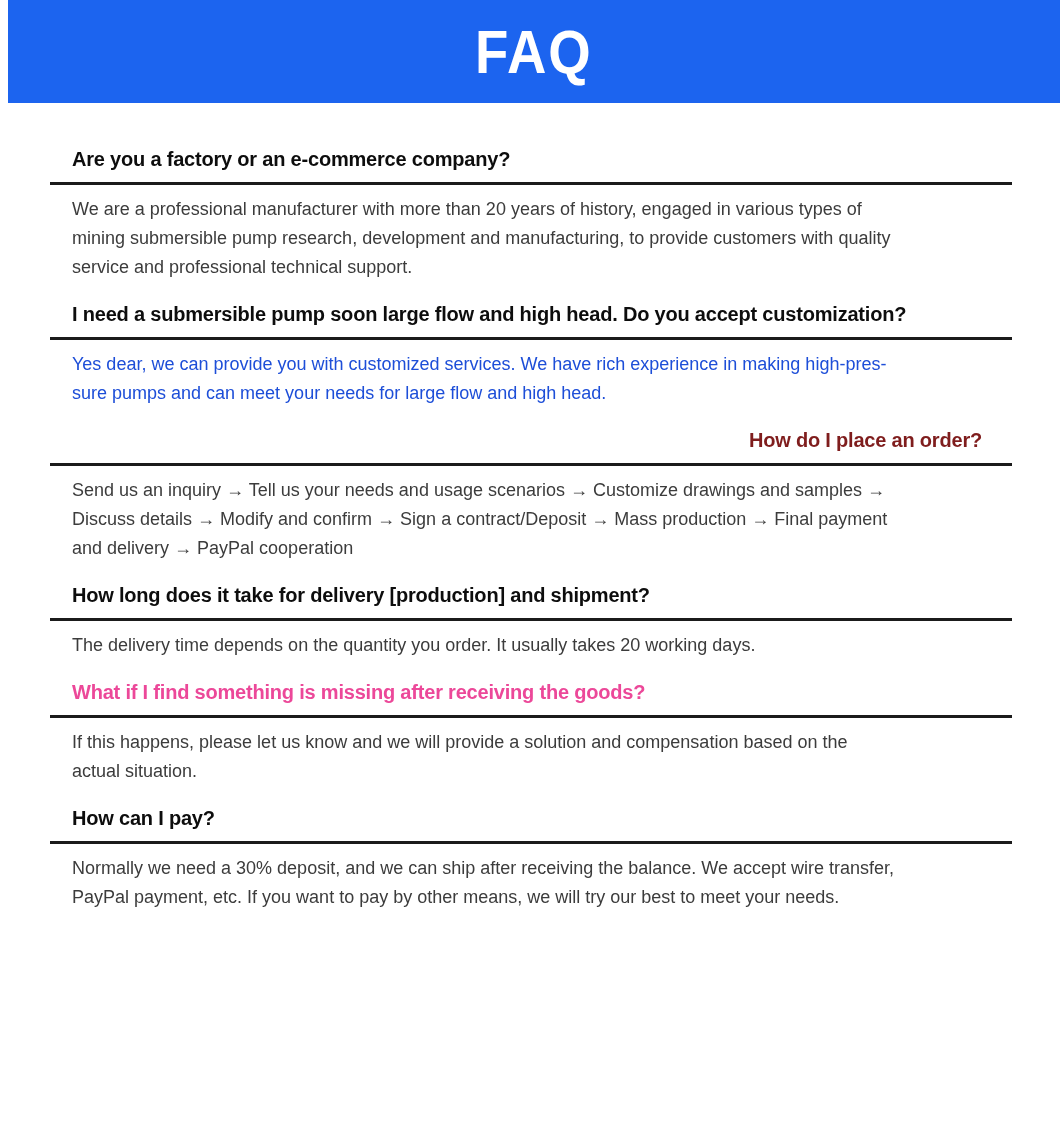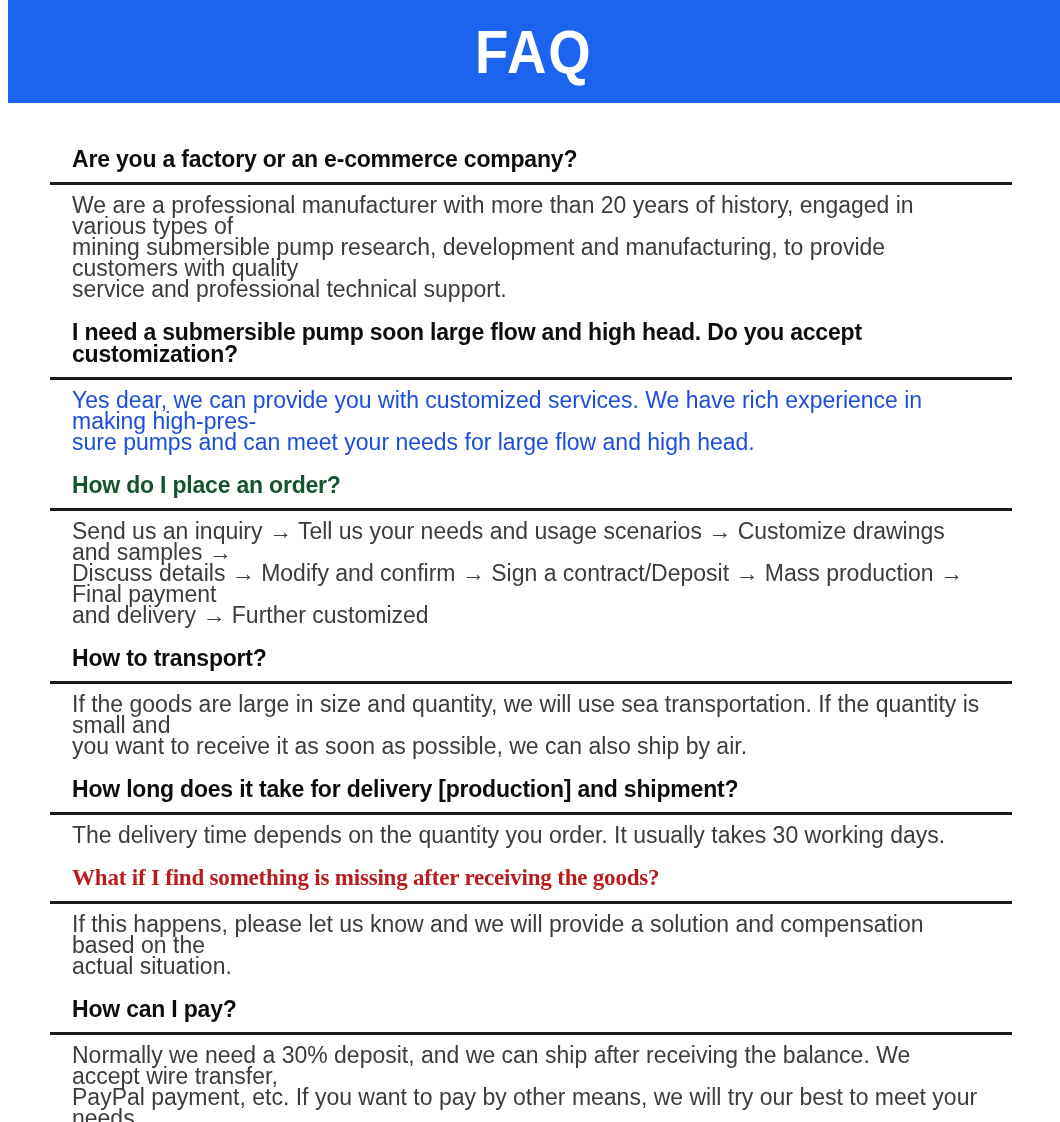--- a/index.html
+++ b/index.html
@@ -35,35 +35,35 @@
     width: 962px;
     padding-top: 27px;
     box-sizing: border-box;
   }
   .faq-item {
     margin-top: 18px;
   }
   .question {
     margin: 0;
     padding: 0 30px 12px 22px;
-    font-size: 23px;
+    font-size: 20px;
     line-height: 22px;
     font-weight: 700;
     color: #0d0d0d;
     letter-spacing: -0.2px;
   }
   .rule {
     height: 3px;
     background: #1b1b1b;
   }
   .answer {
     margin: 0;
     padding: 10px 30px 3px 22px;
-    font-size: 23px;
-    line-height: 21px;
+    font-size: 18px;
+    line-height: 29px;
     color: #3c3c3c;
     white-space: pre-line;
   }
 </style>
 </head>
 <body>
 
 <header class="banner" style="background: rgb(28, 100, 239); margin-left: 8px;">
   <h1 style="color: rgb(255, 255, 255);">FAQ</h1>
 </header>
@@ -78,42 +78,36 @@
   </section>
 
   <section class="faq-item">
     <h2 class="question" style="color: rgb(13, 13, 13);">I need a submersible pump soon large flow and high head. Do you accept customization?</h2>
     <div class="rule" style="background: rgb(27, 27, 27);"></div>
     <p class="answer" style="color: #1d4ed8;">Yes dear, we can provide you with customized services. We have rich experience in making high-pres-
 sure pumps and can meet your needs for large flow and high head.</p>
   </section>
 
   <section class="faq-item">
-    <h2 class="question" style="color: #14532d;">How do I place an order?</h2>
+    <h2 class="question" style="color: #7f1d1d; text-align: right;">How do I place an order?</h2>
     <div class="rule" style="background: rgb(27, 27, 27);"></div>
     <p class="answer" style="color: rgb(60, 60, 60);">Send us an inquiry → Tell us your needs and usage scenarios → Customize drawings and samples →
 Discuss details → Modify and confirm → Sign a contract/Deposit → Mass production → Final payment
-and delivery → Further customized</p>
+and delivery → PayPal cooperation</p>
   </section>
 
-  <section class="faq-item">
-    <h2 class="question" style="color: rgb(13, 13, 13);">How to transport?</h2>
-    <div class="rule" style="background: rgb(27, 27, 27);"></div>
-    <p class="answer" style="color: rgb(60, 60, 60);">If the goods are large in size and quantity, we will use sea transportation. If the quantity is small and
-you want to receive it as soon as possible, we can also ship by air.</p>
-  </section>
 
   <section class="faq-item">
     <h2 class="question" style="color: rgb(13, 13, 13);">How long does it take for delivery [production] and shipment?</h2>
     <div class="rule" style="background: rgb(27, 27, 27);"></div>
-    <p class="answer" style="color: rgb(60, 60, 60);">The delivery time depends on the quantity you order. It usually takes 30 working days.</p>
+    <p class="answer" style="color: rgb(60, 60, 60);">The delivery time depends on the quantity you order. It usually takes 20 working days.</p>
   </section>
 
   <section class="faq-item">
-    <h2 class="question" style="color: #b91c1c; font-family: Liberation Serif, serif;">What if I find something is missing after receiving the goods?</h2>
+    <h2 class="question" style="color: #ec4899;">What if I find something is missing after receiving the goods?</h2>
     <div class="rule" style="background: rgb(27, 27, 27);"></div>
     <p class="answer" style="color: rgb(60, 60, 60);">If this happens, please let us know and we will provide a solution and compensation based on the
 actual situation.</p>
   </section>
 
   <section class="faq-item">
     <h2 class="question" style="color: rgb(13, 13, 13);">How can I pay?</h2>
     <div class="rule" style="background: rgb(27, 27, 27);"></div>
     <p class="answer" style="color: rgb(60, 60, 60);">Normally we need a 30% deposit, and we can ship after receiving the balance. We accept wire transfer,
 PayPal payment, etc. If you want to pay by other means, we will try our best to meet your needs.</p>

